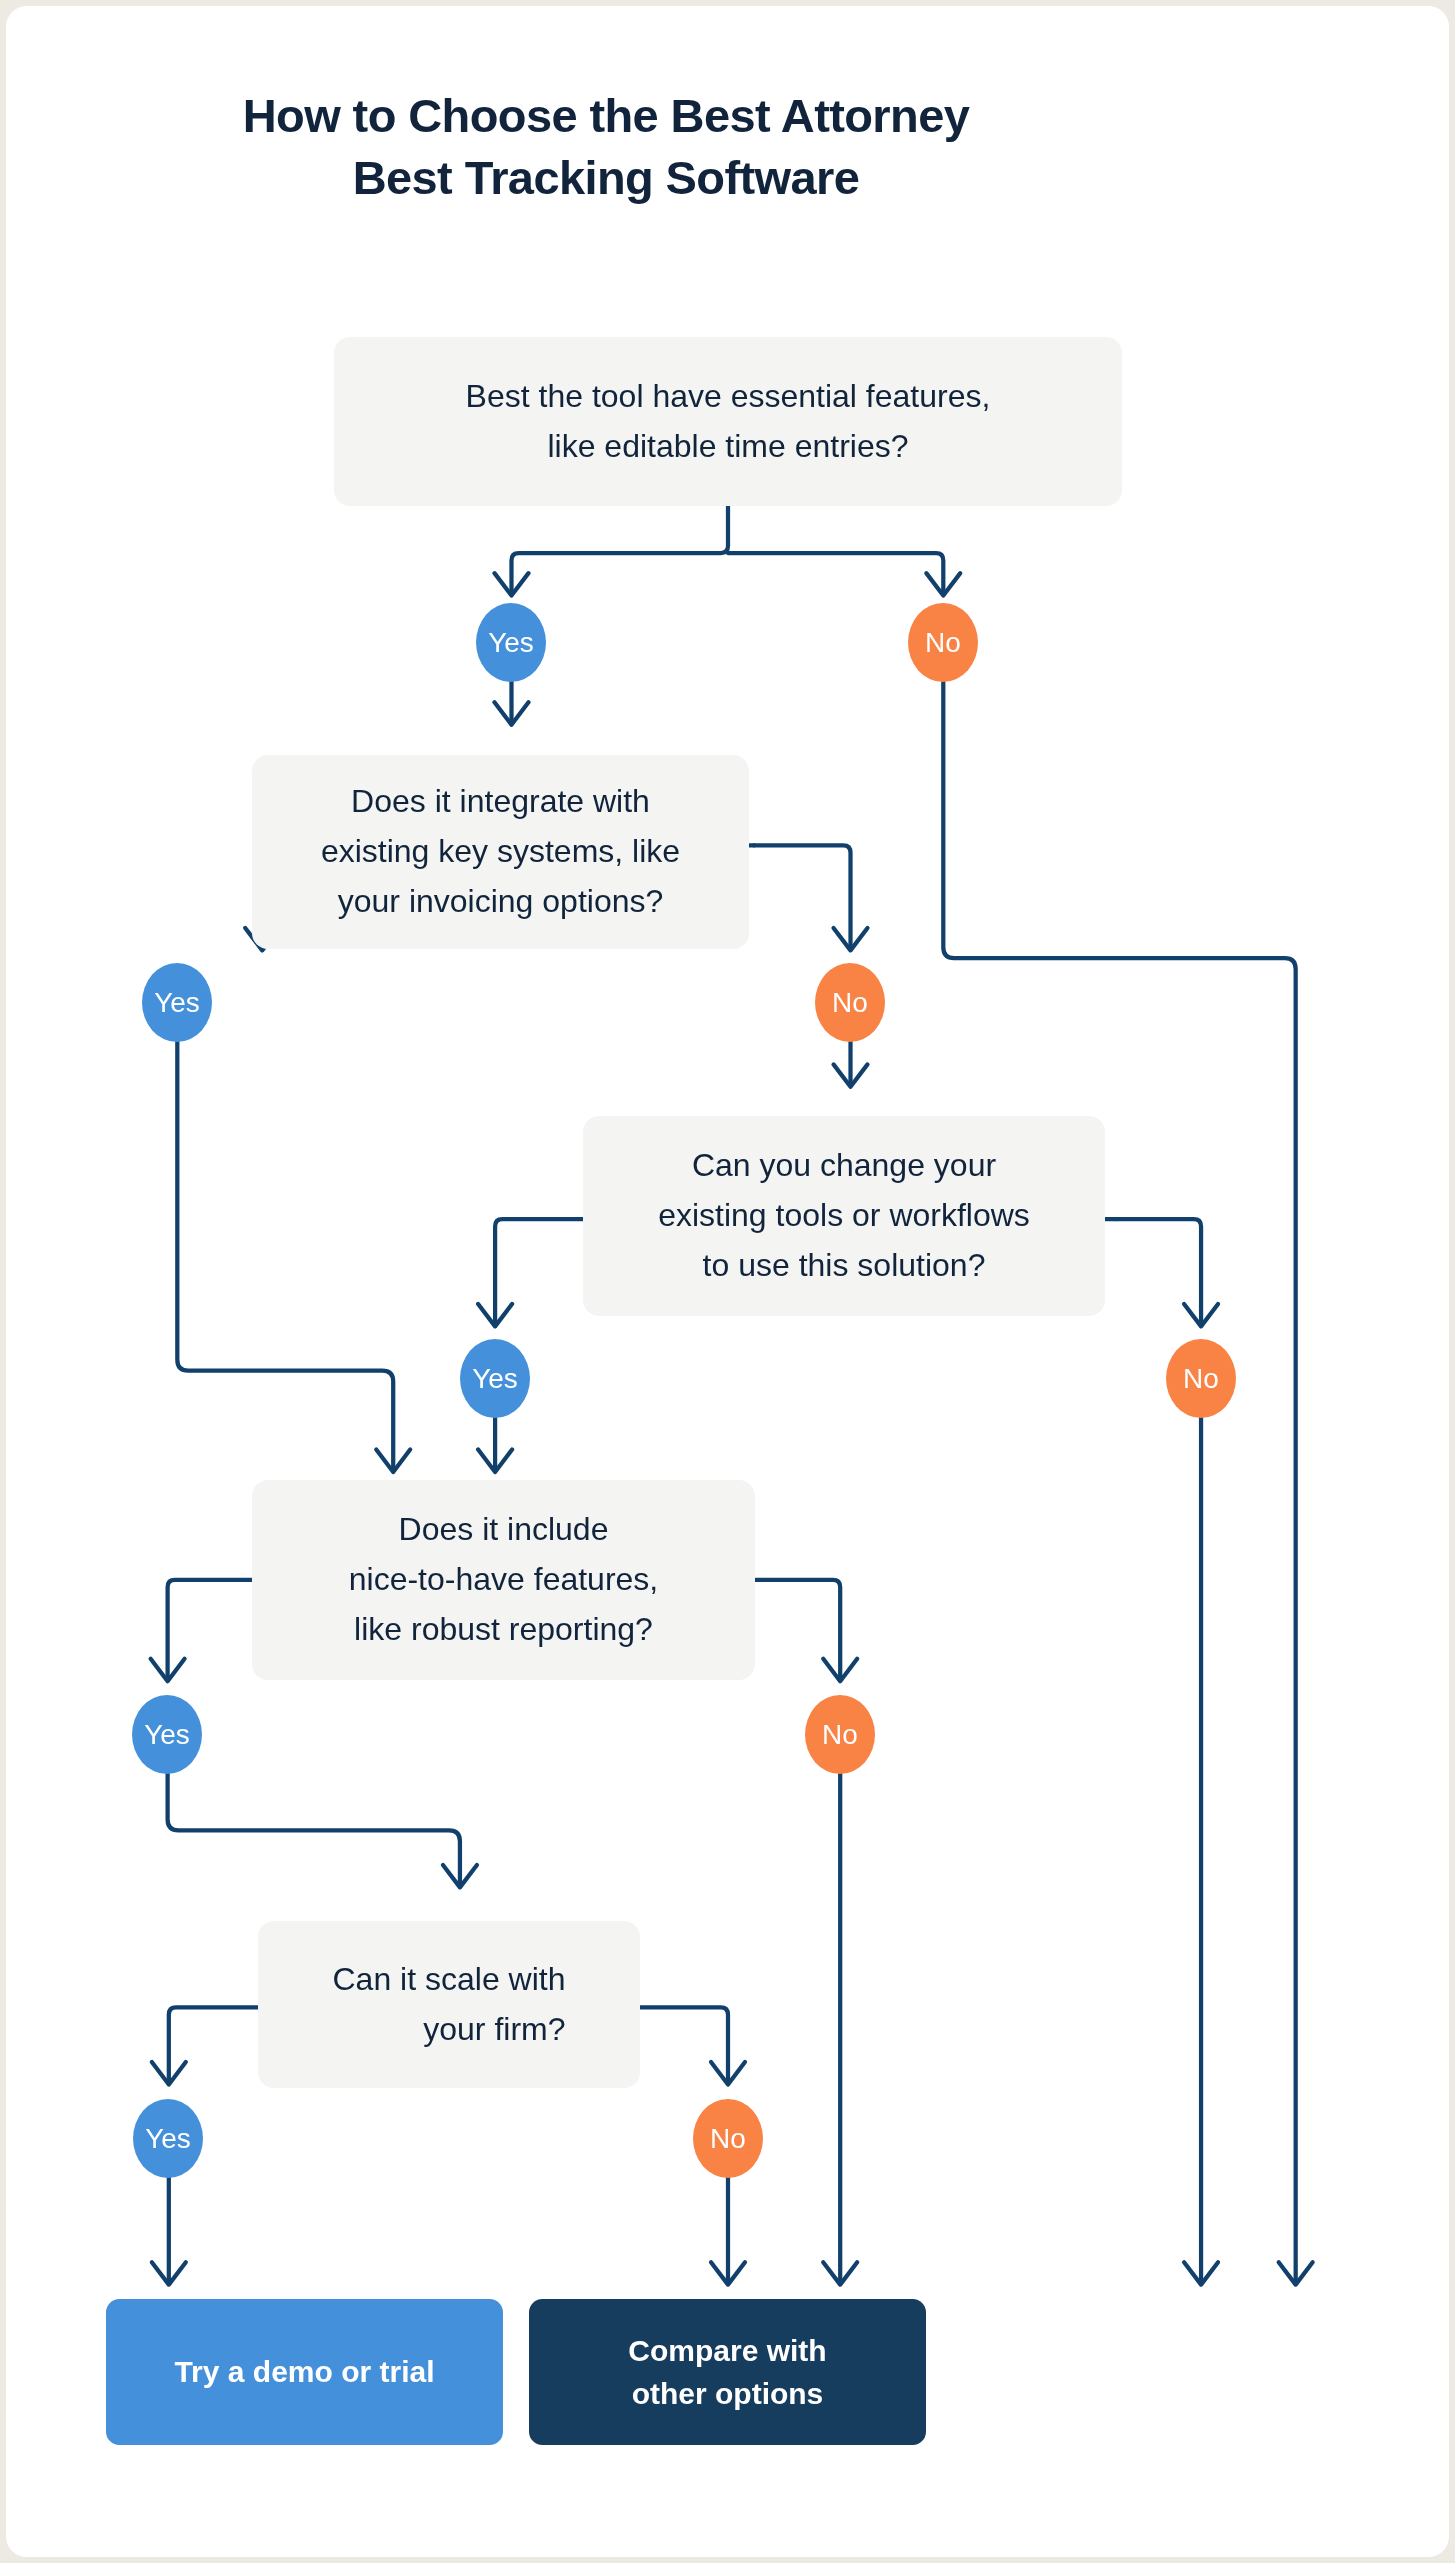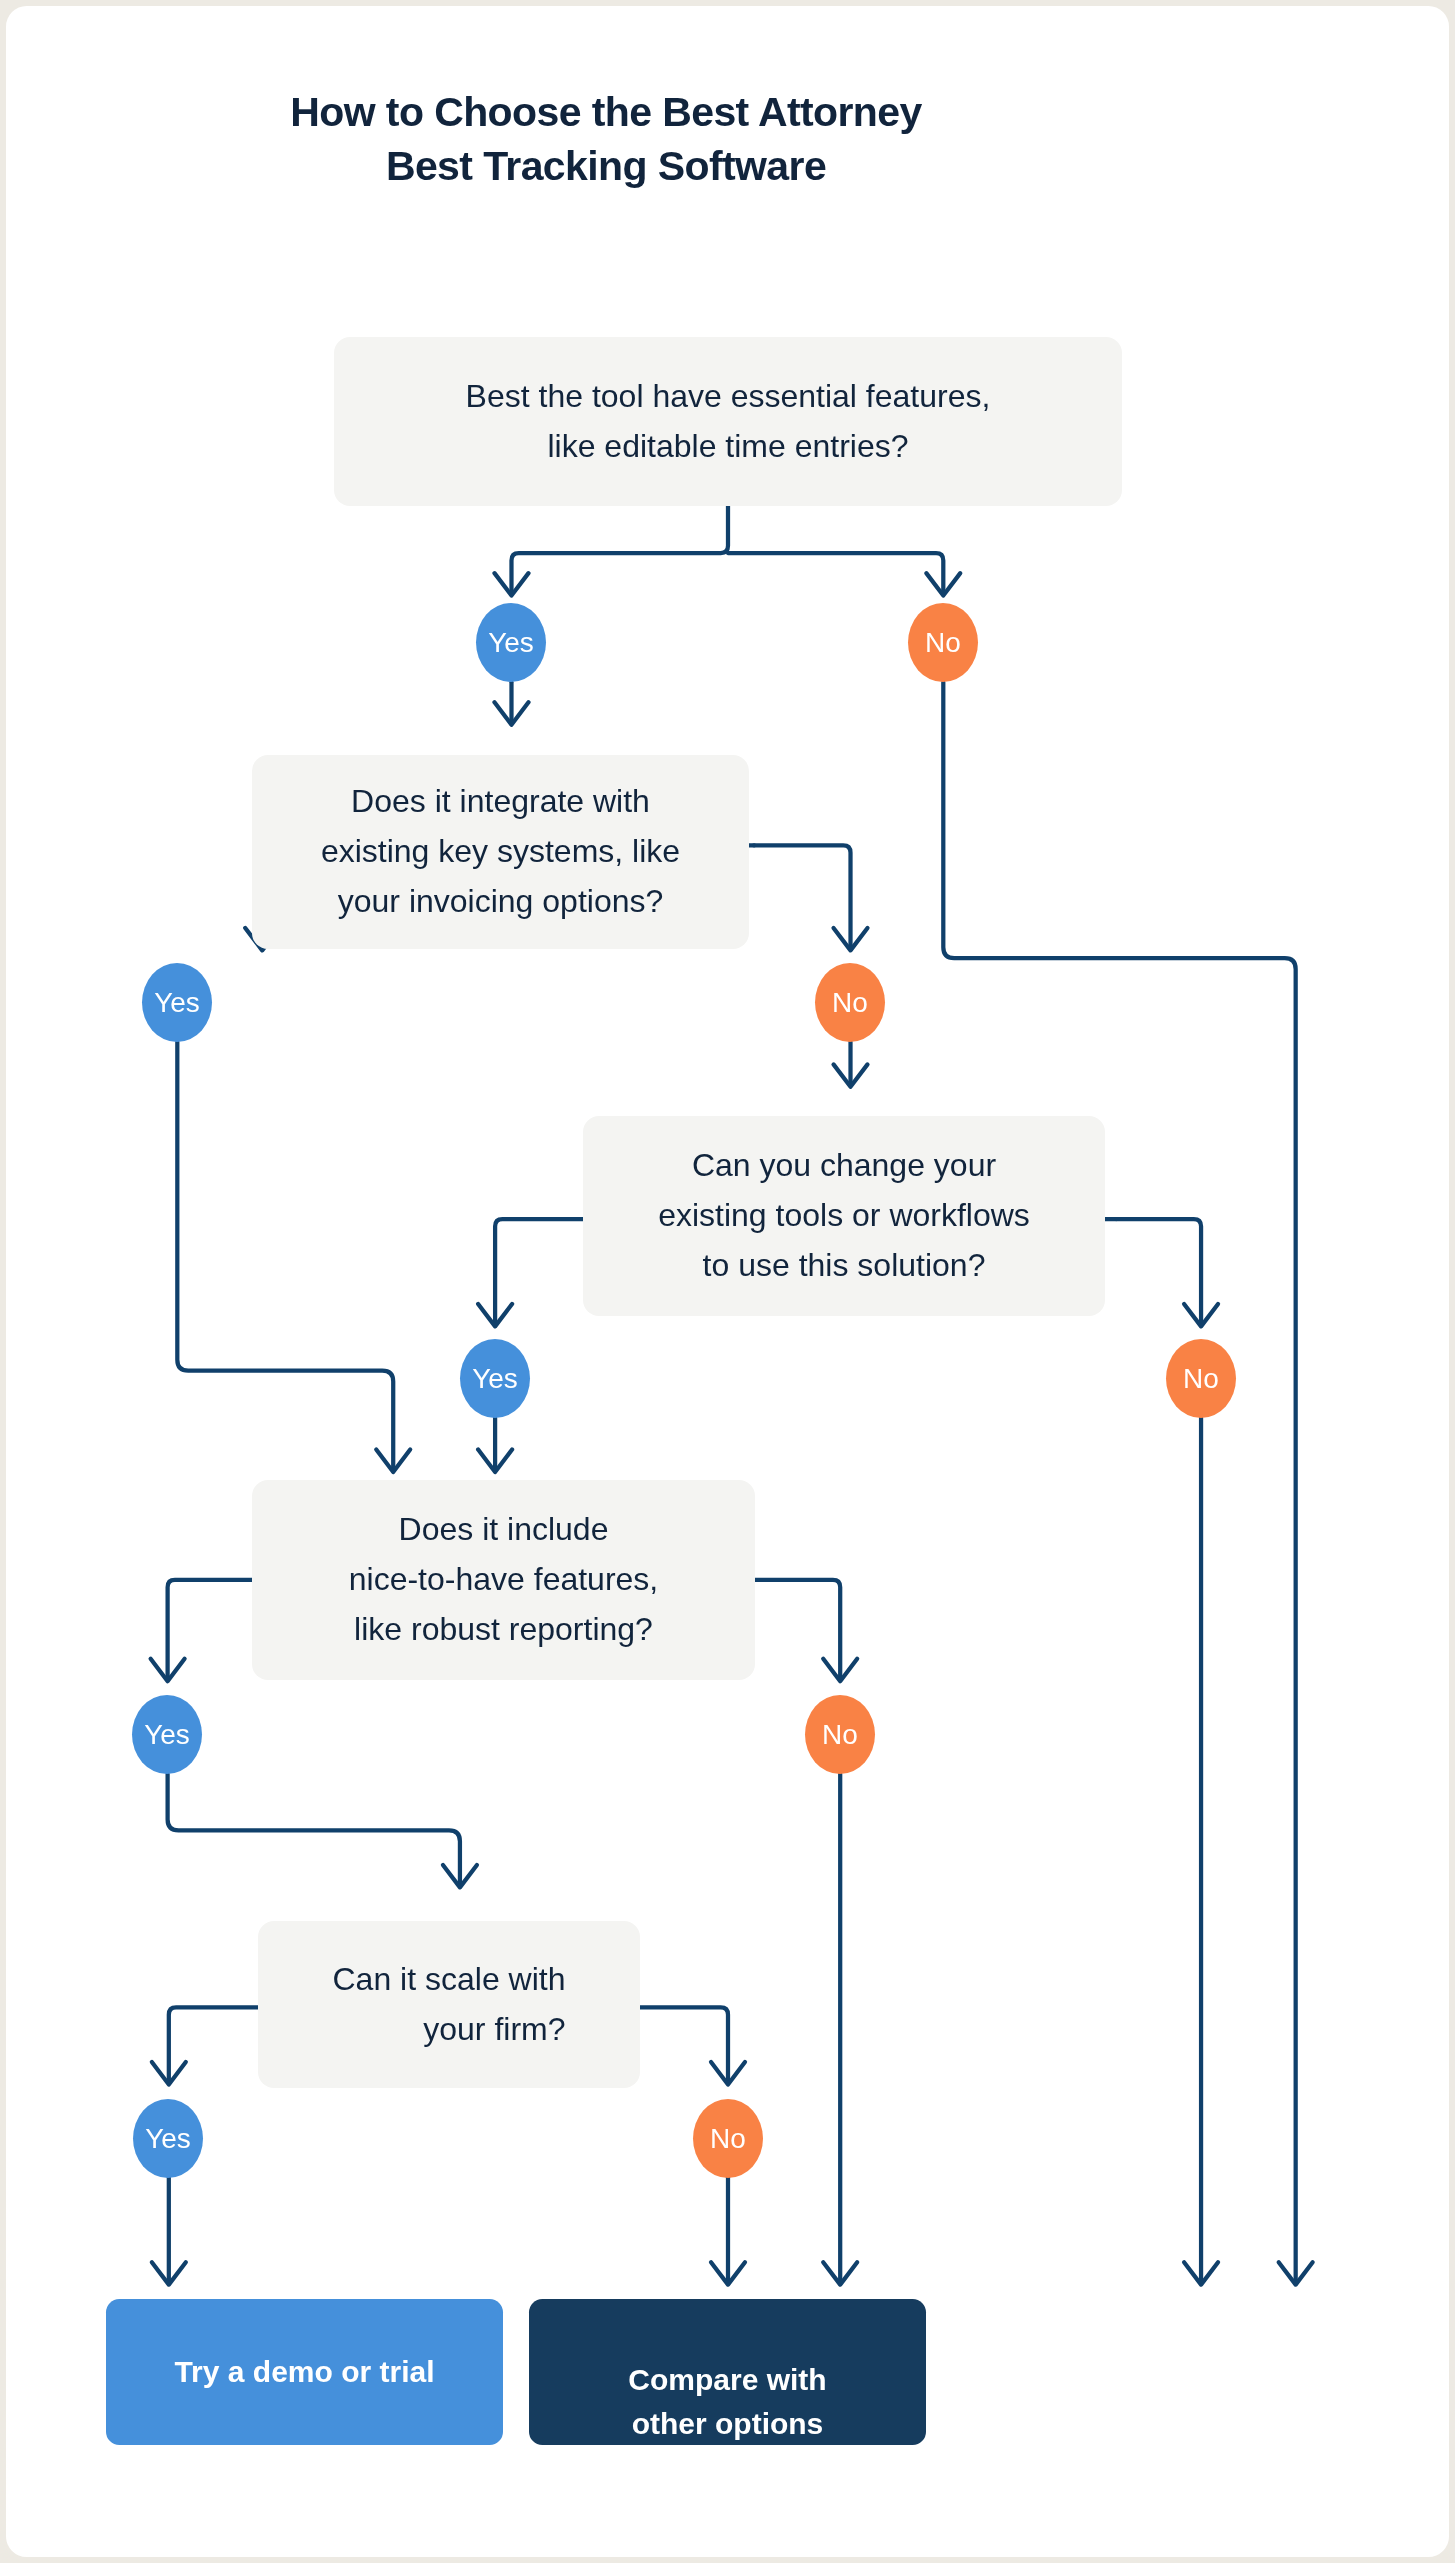--- a/index.html
+++ b/index.html
@@ -14,21 +14,21 @@
     position:absolute;
     left:6px;top:6px;
     width:1443px;height:2551px;
     background:#ffffff;
     border-radius:20.6px;
   }
   #title{
     position:absolute;
     left:0;top:85px;width:1212px;
     text-align:center;
-    font-size:41px;
+    font-size:47px;
     line-height:1.32;
     font-weight:bold;
     color:#11243c;
     letter-spacing:-0.6px;
   }
   .qbox{
     position:absolute;
     background:#f4f4f2;
     border-radius:16px;
     display:flex;
@@ -218,21 +218,21 @@
   <div class="pill no" style="left:693px;top:2099px;width:70px;height:79px;">
     <span>No</span>
   </div>
 
   <div class="result" style="left:106px;top:2299px;width:397px;height:146px;background:#4590db;">
     <div>
       <div>Try a demo or trial</div>
     </div>
   </div>
 
-  <div class="result" style="left:529px;top:2299px;width:397px;height:146px;background:#163c5e;align-items:flex-end;">
+  <div class="result" style="left:529px;top:2299px;width:397px;height:146px;background:#163c5e;">
     <div>
       <div>Compare with</div>
       <div>other options</div>
     </div>
   </div>
 
 </div>
 
 
 </body></html>

